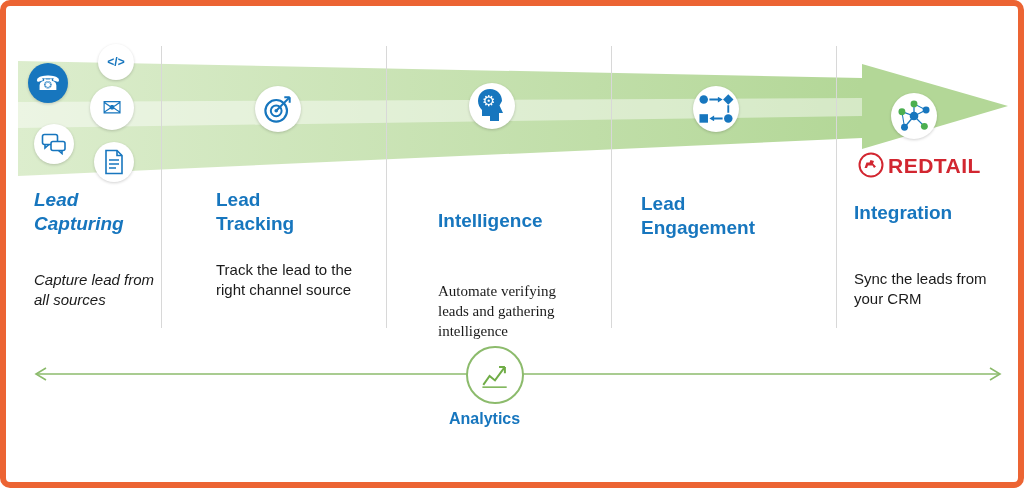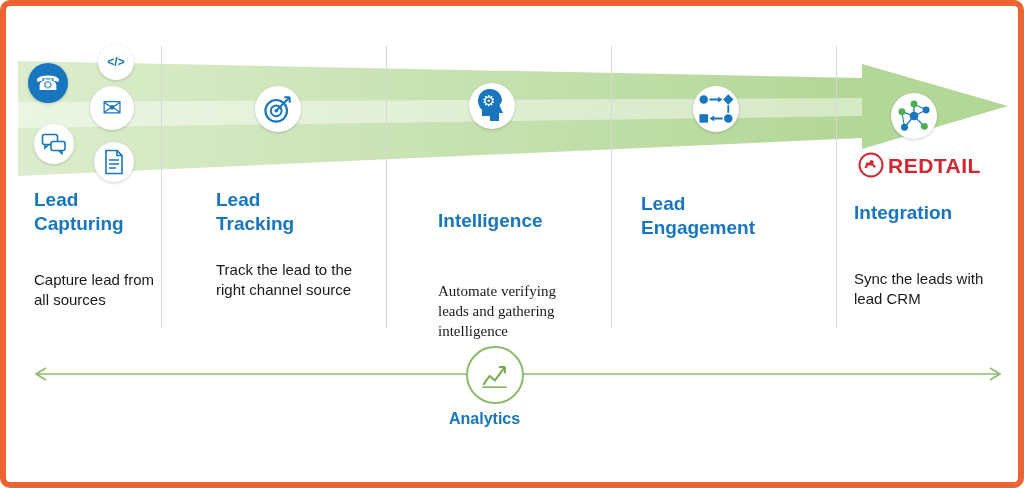--- a/index.html
+++ b/index.html
@@ -150,42 +150,42 @@
   </div>
 
   <div class="redtail" style="left:852px; top:146px;">
     <svg width="26" height="26" viewBox="0 0 26 26">
       <circle cx="13" cy="13" r="11.5" fill="#ffffff" stroke="#D22630" stroke-width="2"></circle>
       <path d="M6.5 16 L8.5 10.5 L11.5 10.5 L12.5 8 L16 9 L15 11.5 L18 14.5 L16 16 L14.5 13.5 L10 13.5 L9 16 Z" fill="#D22630"></path>
     </svg>
     <span class="redtail-text">REDTAIL</span>
   </div>
 
-  <div class="stage" style="left:28px; top:182px; width:118px;">
+  <div class="stage" style="left:28px; top:182px; width:118px;font-style:italic;">
     <div class="stage-title">Lead Capturing</div>
     <div class="stage-desc" style="margin-top:34px; width:130px;">Capture lead from all sources</div>
   </div>
 
   <div class="stage" style="left:210px; top:182px; width:110px;">
     <div class="stage-title">Lead Tracking</div>
     <div class="stage-desc" style="margin-top:24px; width:150px;">Track the lead to the right channel source</div>
   </div>
 
   <div class="stage" style="left:432px; top:203px; width:150px;">
     <div class="stage-title">Intelligence</div>
     <div class="stage-desc" style="margin-top:48px; width:150px;font-family:Liberation Serif, serif;">Automate verifying leads and gathering intelligence</div>
   </div>
 
   <div class="stage" style="left:635px; top:186px; width:130px;">
     <div class="stage-title">Lead Engagement</div>
   </div>
 
   <div class="stage" style="left:848px; top:195px; width:150px;">
     <div class="stage-title">Integration</div>
-    <div class="stage-desc" style="margin-top:44px; width:145px;">Sync the leads with lead CRM</div>
+    <div class="stage-desc" style="margin-top:44px; width:145px;">Sync the leads from your CRM</div>
   </div>
 
   <svg class="bottom-arrow-svg" width="1024" height="26">
     <line x1="30" y1="13" x2="994" y2="13" stroke="#8CBB6C" stroke-width="1.6"></line>
     <path d="M40 7 L30 13 L40 19" fill="none" stroke="#8CBB6C" stroke-width="1.6"></path>
     <path d="M984 7 L994 13 L984 19" fill="none" stroke="#8CBB6C" stroke-width="1.6"></path>
   </svg>
 
   <div class="analytics-circle">
     <svg width="36" height="36" viewBox="0 0 40 40">

